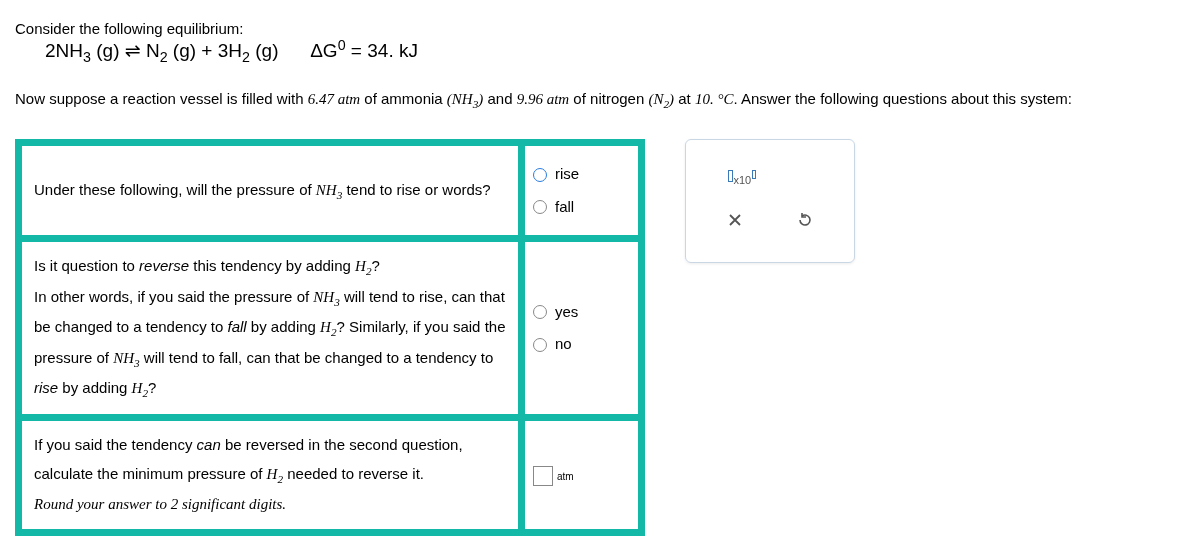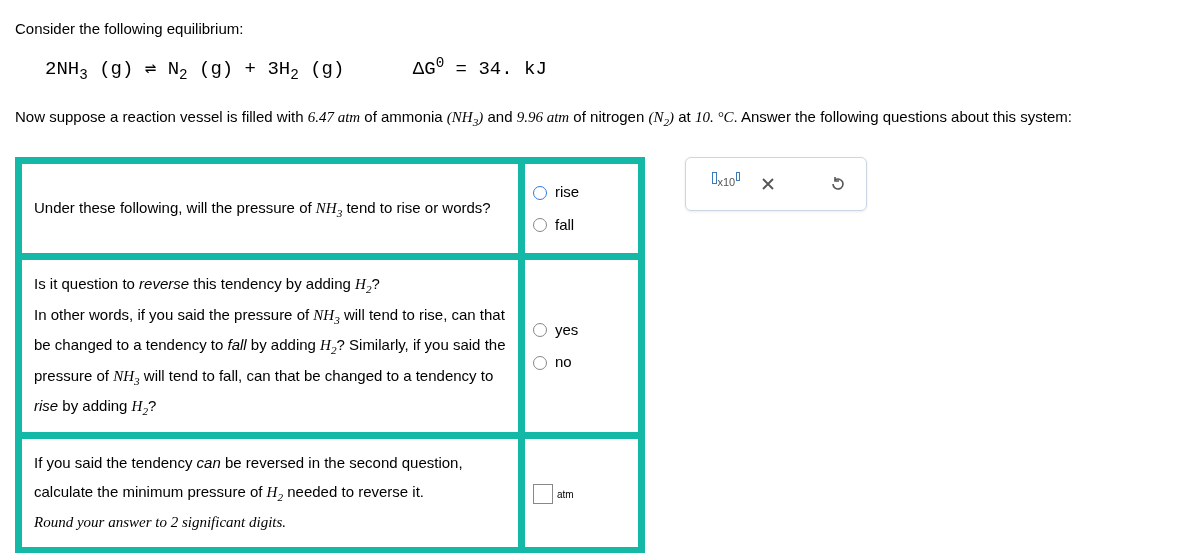--- a/index.html
+++ b/index.html
@@ -4,23 +4,23 @@
   <style>
     * { box-sizing: border-box; margin: 0; padding: 0; }
     body {
       font-family: Arial, sans-serif;
       font-size: 15px;
       color: #000;
       padding: 20px 15px;
       background: #fff;
       width: 1200px;
     }
-    .intro { margin-bottom: 18px; }
+    .intro { }
     .equation {
-      font-family: Liberation Mono, monospace;
+      font-family: Liberation Sans, sans-serif;
       font-size: 19px;
       margin: 0 0 20px 30px;
     }
     .prompt {
       margin-bottom: 25px;
       line-height: 1.8;
     }
     .layout {
       display: flex;
       align-items: flex-start;
@@ -61,24 +61,24 @@
       vertical-align: middle;
       margin-right: 4px;
     }
     .chem { font-family: 'Times New Roman', serif; font-style: italic; }
     sub { font-size: 0.75em; }
     sup { font-size: 0.75em; }
     .italic { font-style: italic; }
     .toolbox {
       border: 1px solid #c9d6e4;
       border-radius: 6px;
-      padding: 14px;
+      padding: 30px;
       box-shadow: 0 1px 3px rgba(0,0,0,0.08);
       display: flex;
-      flex-direction: row;
+      flex-direction: column;
       gap: 14px;
       min-width: 170px;
     }
     .tool-top {
       display: flex;
       justify-content: flex-start;
       padding-left: 12px;
     }
     .tool-bottom {
       display: flex;

